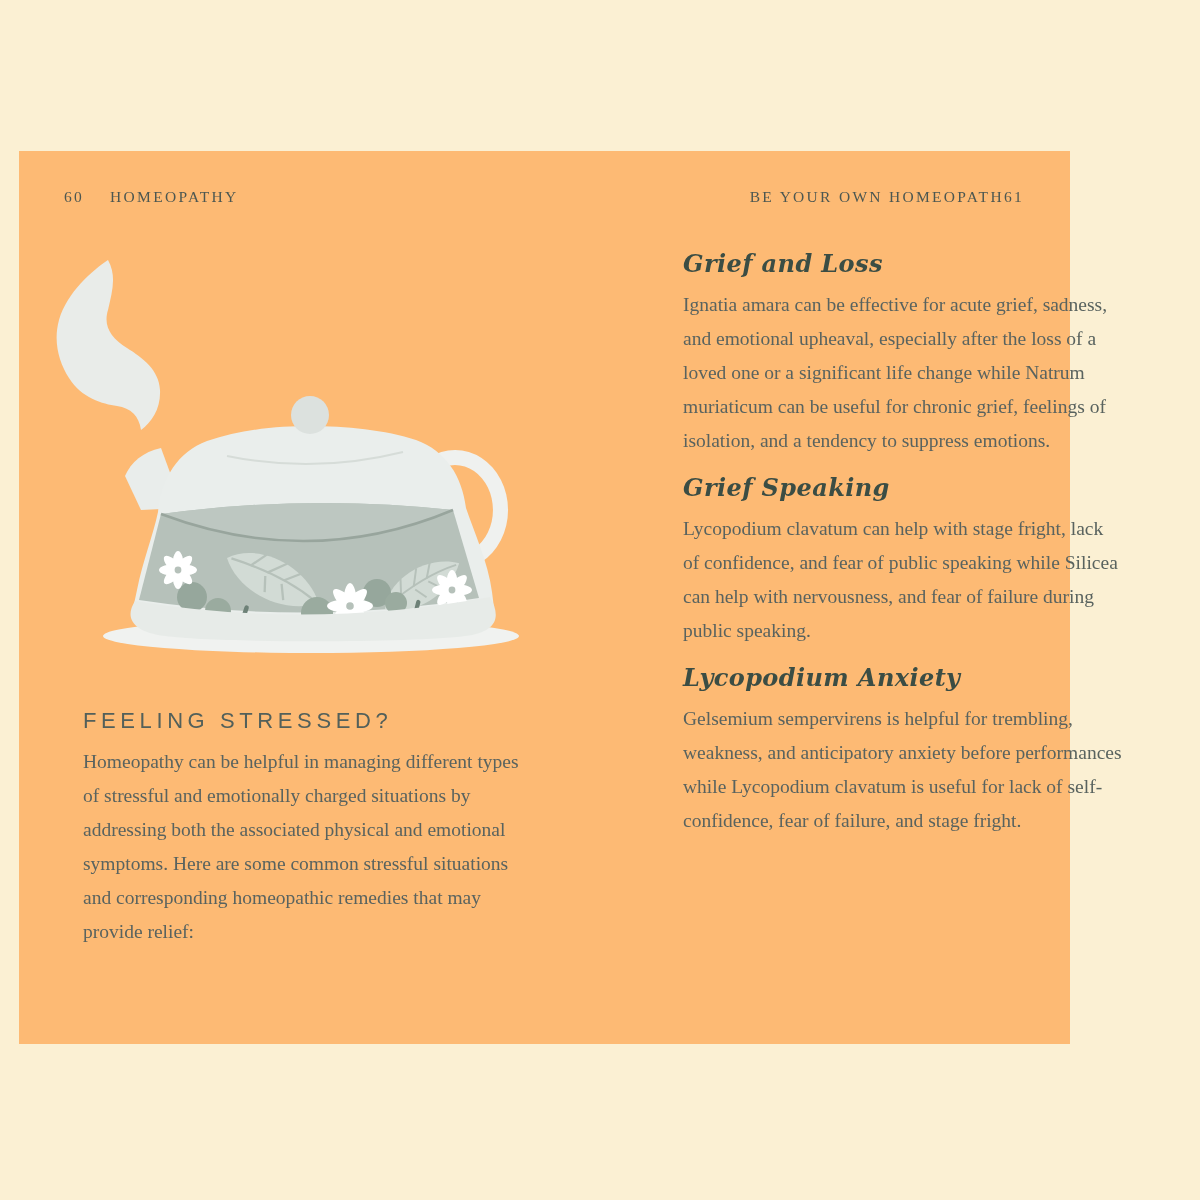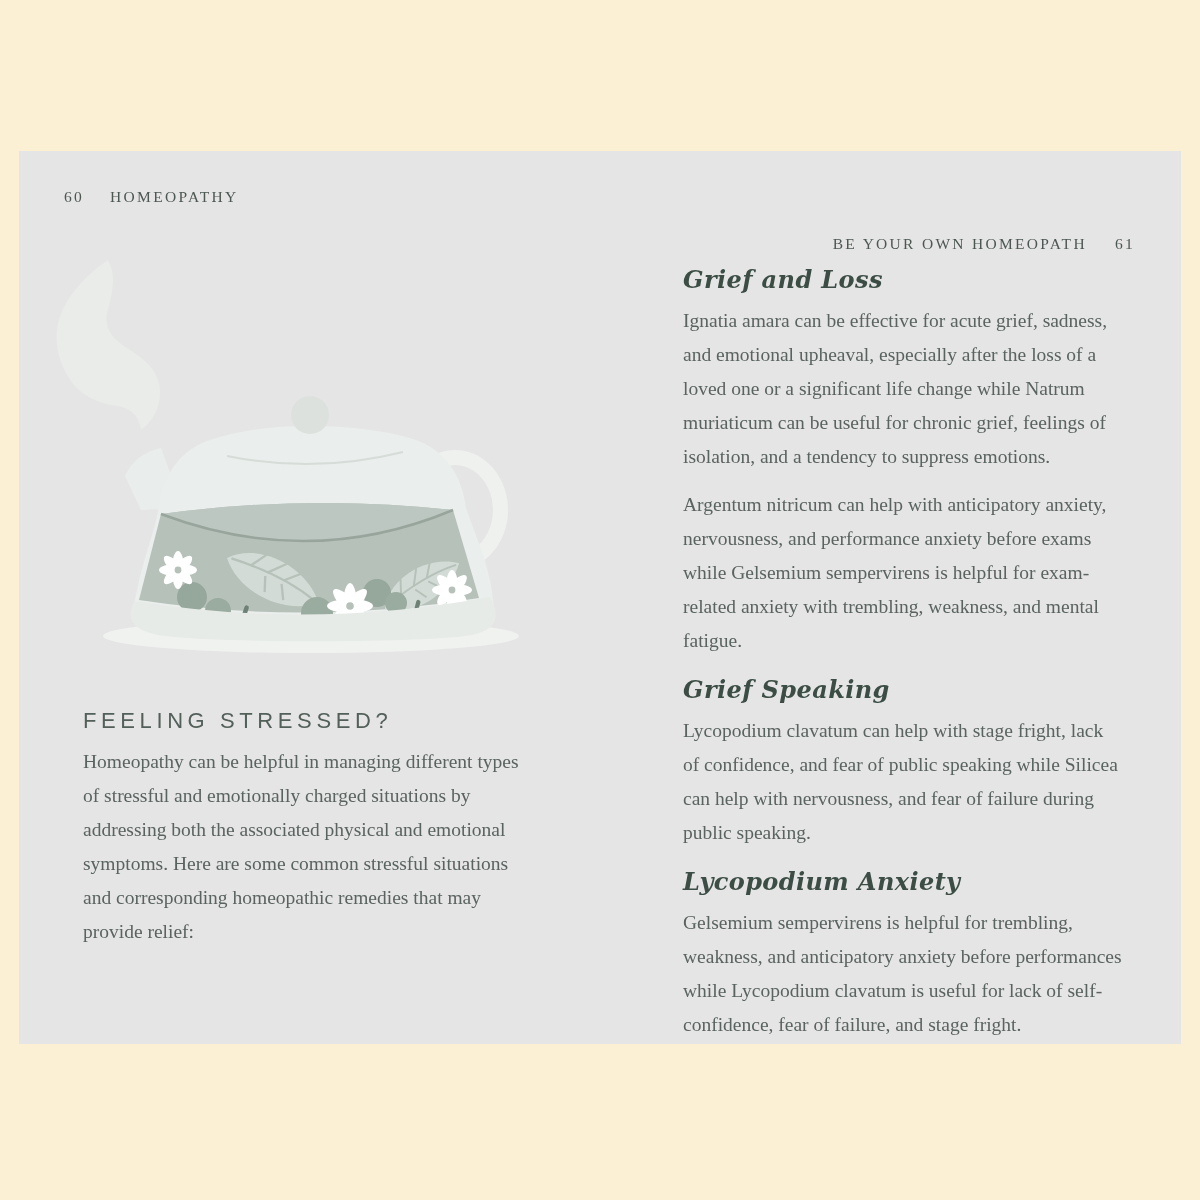--- a/index.html
+++ b/index.html
@@ -6,32 +6,32 @@
   body{
     width:1200px;height:1200px;
     background:#fbf0d3;
     position:relative;
     overflow:hidden;
     font-family:"Liberation Serif", serif;
   }
   .sheet{
     position:absolute;
     left:19px;top:151px;
-    width:1162px;height:893px;
-    background:#e5e5e5;
+    width:1051px;height:893px;
+    background:#fdba74;
   }
   
   .running-head{
     position:absolute;top:37px;
     display:flex;align-items:baseline;
     font-size:15.5px;letter-spacing:2.3px;
     color:#4c5751;
   }
   .running-head.left{left:45px;gap:26px;}
-  .running-head.right{right:46px;gap:28px;margin-top:47px;}
+  .running-head.right{right:46px;}
   
   .teapot{
     position:absolute;left:36px;top:89px;
     width:500px;height:420px;
   }
   
   .left-col{
     position:absolute;left:64px;top:549px;width:448px;
   }
   .left-col h2{
@@ -47,21 +47,21 @@
     font-size:19.5px;
     line-height:34px;
     color:#59635f;
   }
   
   .right-col{
     position:absolute;left:664px;top:97px;width:440px;
   }
   .right-col section{margin:0;}
   .script-heading{
-    margin:16px 0 9px 0;
+    margin:0 0 9px 0;
     font-family:"DejaVu Serif", serif;
     font-style:italic;
     font-weight:700;
     font-size:24px;
     line-height:31px;
     letter-spacing:0.4px;
     color:#3b4d44;
   }
   .right-col .body-text{margin:0 0 14px 0;}
 </style>
@@ -204,21 +204,20 @@
       <h2>FEELING STRESSED?</h2>
       <p class="body-text">Homeopathy can be helpful in managing different types of stressful and emotionally charged situations by addressing both the associated physical and emotional symptoms. Here are some common stressful situations and corresponding homeopathic remedies that may provide relief:</p>
     </div>
 
     <div class="right-col">
       <section>
         <h3 class="script-heading">Grief and Loss</h3>
         <p class="body-text">Ignatia amara can be effective for acute grief, sadness, and emotional upheaval, especially after the loss of a loved one or a significant life change while Natrum muriaticum can be useful for chronic grief, feelings of isolation, and a tendency to suppress emotions.</p>
       </section>
       <section>
-        <p class="body-text">Argentum nitricum can help with anticipatory anxiety, nervousness, and performance anxiety before exams while Gelsemium sempervirens is helpful for exam-related anxiety with trembling, weakness, and mental fatigue.</p>
       </section>
       <section>
         <h3 class="script-heading">Grief Speaking</h3>
         <p class="body-text">Lycopodium clavatum can help with stage fright, lack of confidence, and fear of public speaking while Silicea can help with nervousness, and fear of failure during public speaking.</p>
       </section>
       <section>
         <h3 class="script-heading">Lycopodium Anxiety</h3>
         <p class="body-text">Gelsemium sempervirens is helpful for trembling, weakness, and anticipatory anxiety before performances while Lycopodium clavatum is useful for lack of self-confidence, fear of failure, and stage fright.</p>
       </section>
     </div>

